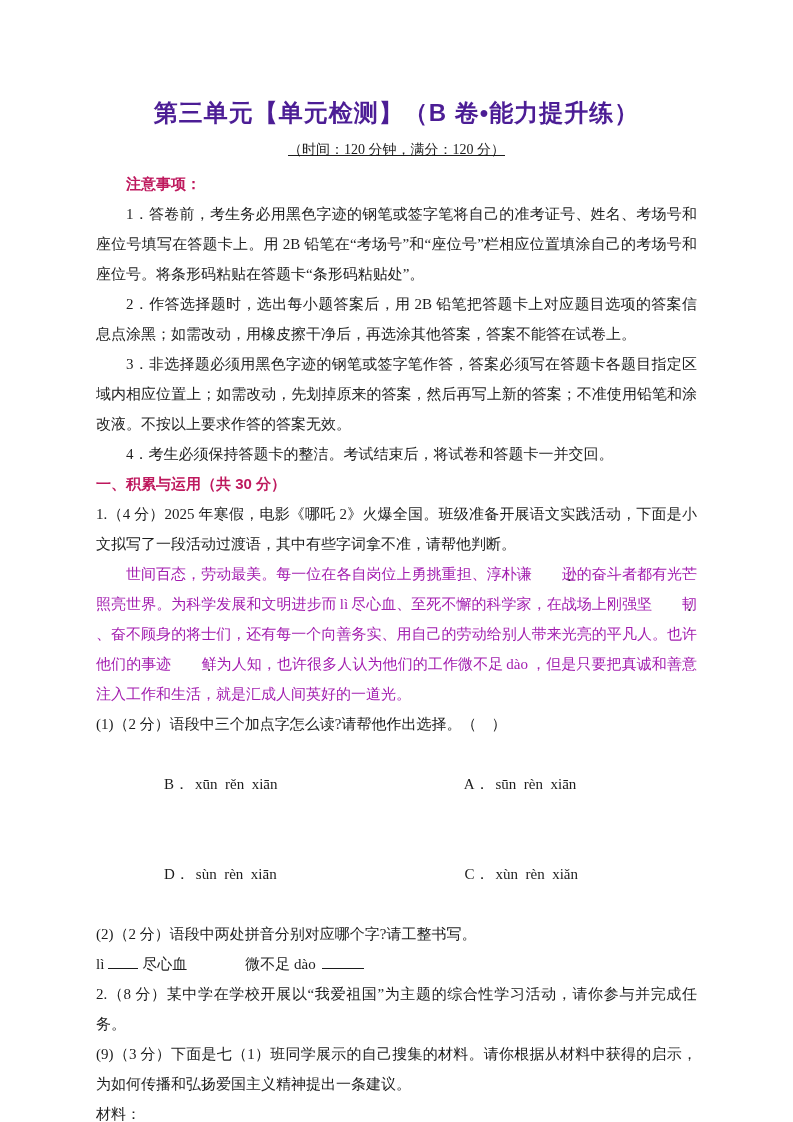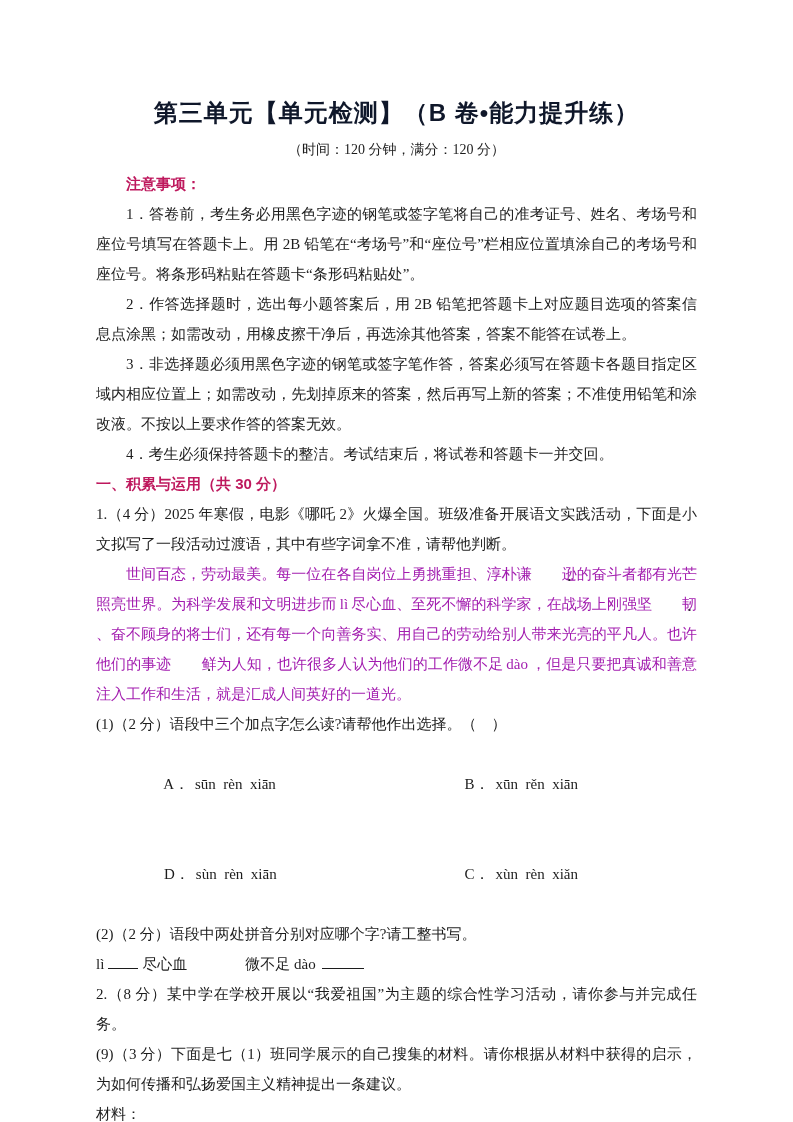--- a/index.html
+++ b/index.html
@@ -16,27 +16,28 @@
   .content { padding: 0 96px; }
   .doc-title {
     padding-top: 97px;
     margin: 0;
     text-align: center;
     font-family: "Liberation Sans", sans-serif;
     font-weight: 700;
     font-size: 24px;
     line-height: 32px;
     letter-spacing: 1px;
-    color: #0f172a;
+    color: #4c1d95;
   }
   .doc-subtitle {
     margin: 10px 0 0 0;
     text-align: center;
     font-size: 14px;
     line-height: 22px;
+    text-decoration: underline;
   }
   .body-block { margin-top: 8px; }
   .para {
     margin: 0;
     font-size: 15px;
     line-height: 30px;
     text-align: justify;
   }
   .ind { text-indent: 2em; }
   .sans-bold {
@@ -96,24 +97,24 @@
     <p class="para sans-bold">一、积累与运用（共 30 分）</p>
 
     <p class="para">1.（4 分）2025 年寒假，电影《哪吒 2》火爆全国。班级准备开展语文实践活动，下面是小文拟写了一段活动过渡语，其中有些字词拿不准，请帮他判断。</p>
 
     <p class="para ind kai"><span>世间百态，劳动最美。每一位在各自岗位上勇挑重担、淳朴谦</span><span class="em">逊</span><span>的奋斗者都有光芒照亮世界。为科学发展和文明进步而</span><span class="pinyin">lì</span><span>尽心血、至死不懈的科学家，在战场上刚强坚</span><span class="em">韧</span><span>、奋不顾身的将士们，还有每一个向善务实、用自己的劳动给别人带来光亮的平凡人。也许他们的事迹</span><span class="em">鲜</span><span>为人知，也许很多人认为他们的工作微不足</span><span class="pinyin">dào</span><span>，但是只要把真诚和善意注入工作和生活，就是汇成人间英好的一道光。</span></p>
 
     <p class="para">(1)（2 分）语段中三个加点字怎么读?请帮他作出选择。（　）</p>
 
     <div class="opts-row">
       <div class="opt">
-        <span class="opt-label">A．</span><span>sūn  rèn  xiān</span>
+        <span class="opt-label">B．</span><span>xūn  rěn  xiān</span>
       </div>
       <div class="opt">
-        <span class="opt-label">B．</span><span>xūn  rěn  xiān</span>
+        <span class="opt-label">A．</span><span>sūn  rèn  xiān</span>
       </div>
     </div>
     <div class="opts-row">
       <div class="opt">
         <span class="opt-label">D．</span><span>sùn  rèn  xiān</span>
       </div>
       <div class="opt">
         <span class="opt-label">C．</span><span>xùn  rèn  xiǎn</span>
       </div>
     </div>

